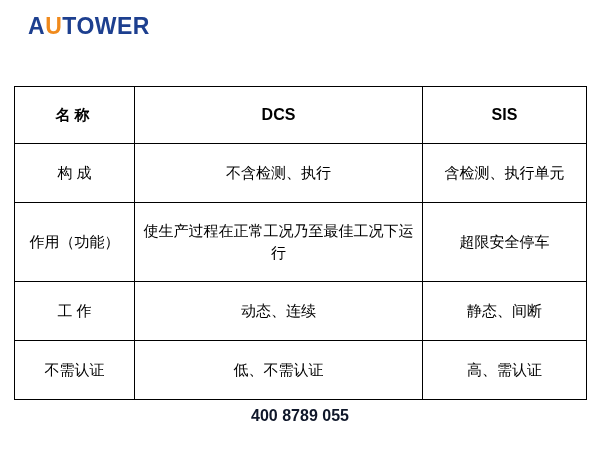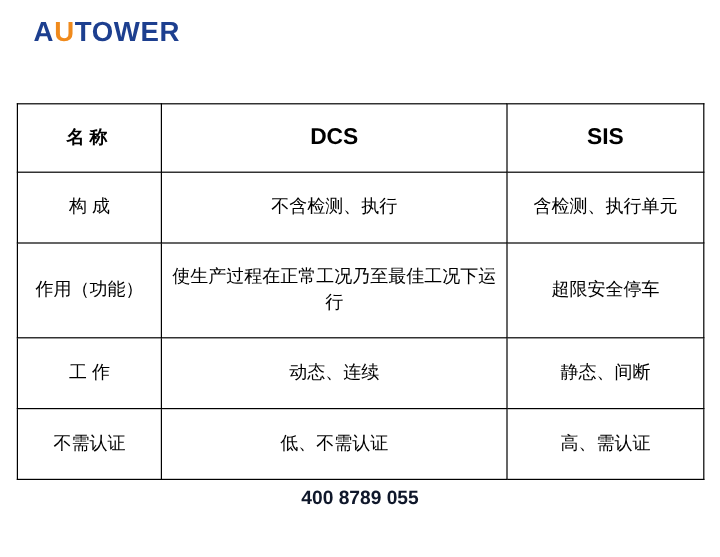--- a/index.html
+++ b/index.html
@@ -66,21 +66,21 @@
     font-weight: normal;
     padding: 6px 8px;
     line-height: 22px;
   }
   table.matrix col.c0 { width: 120px; }
   table.matrix col.c1 { width: 288px; }
   table.matrix col.c2 { width: 164px; }
 
   table.matrix tr.head td {
     font-weight: bold;
-    font-size: 19px;
+    font-size: 16px;
     height: 44px;
   }
   table.matrix tr.head td.label {
     font-size: 15px;
     letter-spacing: 4px;
   }
   table.matrix td.label {
     letter-spacing: 0px;
   }
   table.matrix tr.r1 td { height: 46px; }

